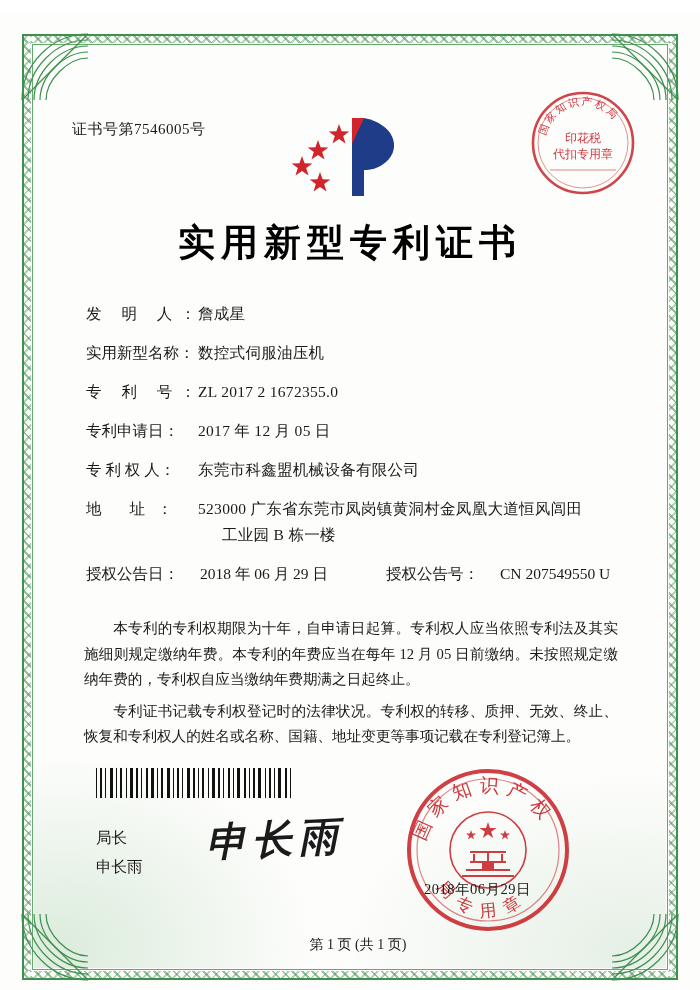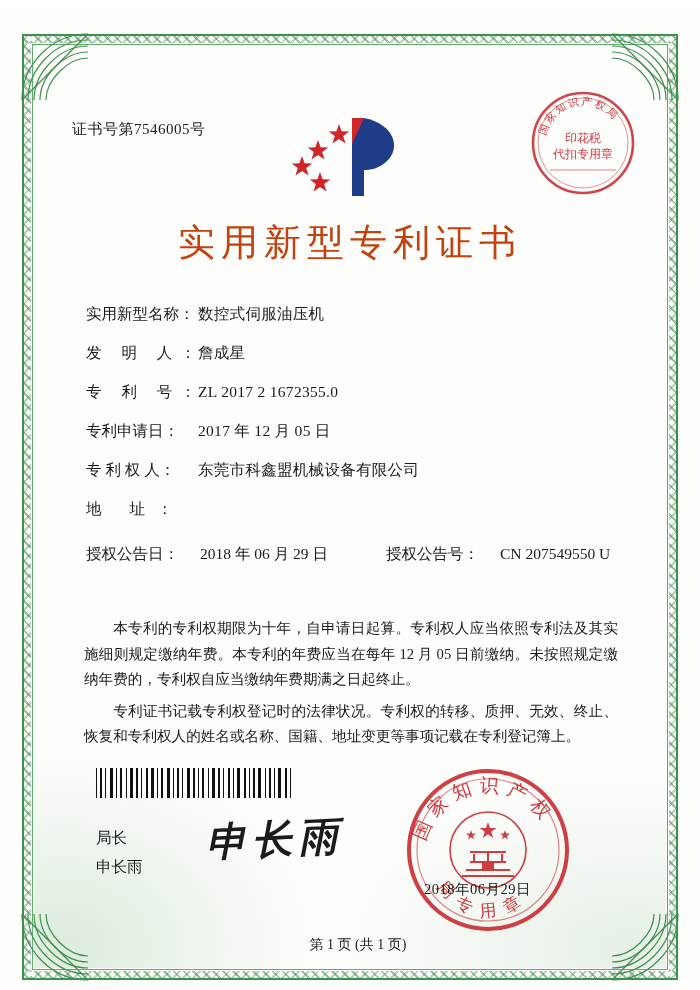--- a/index.html
+++ b/index.html
@@ -105,23 +105,23 @@
     right: 64px; top: 78px;
     width: 106px; height: 106px;
   }
 
   .title {
     position: absolute;
     left: 0; right: 0; top: 206px;
     text-align: center;
     font-size: 37px;
     letter-spacing: 6px;
-    font-weight: normal;
+    font-weight: bold;
     font-family: "Liberation Serif", "DejaVu Serif", serif;
-    color: #c2410c;
+    color: #000000;
   }
 
   
   .fields {
     position: absolute;
     left: 86px; top: 292px;
     width: 540px;
     font-size: 15.5px;
   }
   .field-row {
@@ -151,21 +151,21 @@
     align-items: baseline;
     margin-bottom: 10px;
   }
   .row-split .half {
     display: flex;
     align-items: baseline;
     gap: 15px;
   }
   .row-split .half.left { width: 300px; flex: 0 0 300px; }
   .row-split .lbl { white-space: nowrap; }
-  .row-split .val { margin-left: 6px; margin-top: 6px; }
+  .row-split .val { margin-left: 6px; }
 
   
   .paragraphs {
     position: absolute;
     left: 84px; top: 604px;
     width: 534px;
     font-size: 14.6px;
     line-height: 1.75;
     text-align: justify;
   }
@@ -328,47 +328,49 @@
         <line x1="20" y1="80" x2="86" y2="80"></line>
       </g>
     </svg>
   </div>
 
   <div class="title">实用新型专利证书</div>
 
   <div class="fields">
 
     <div class="field-row">
+      <div class="field-label sp1">发 明 人：</div>
+      <div class="field-value">詹成星</div>
+    </div>
+
+    <div class="field-row">
       <div class="field-label">实用新型名称：</div>
       <div class="field-value">数控式伺服油压机</div>
     </div>
 
     <div class="field-row">
-      <div class="field-label sp1">发 明 人：</div>
-      <div class="field-value">詹成星</div>
-    </div>
-
-    <div class="field-row">
       <div class="field-label sp1">专 利 号：</div>
       <div class="field-value">ZL 2017 2 1672355.0</div>
     </div>
 
     <div class="field-row">
       <div class="field-label">专利申请日：</div>
       <div class="field-value">2017 年 12 月 05 日</div>
     </div>
 
     <div class="field-row">
       <div class="field-label">专 利 权 人：</div>
       <div class="field-value">东莞市科鑫盟机械设备有限公司</div>
     </div>
 
     <div class="field-row">
       <div class="field-label sp2">地 址：</div>
       <div class="field-value">
+        <span>523000  广东省东莞市凤岗镇黄洞村金凤凰大道恒风闾田</span>
+        <span class="cont">工业园 B 栋一楼</span>
       </div>
     </div>
 
     <div class="row-split">
       <div class="half left">
         <span class="lbl">授权公告日：</span>
         <span class="val">2018 年 06 月 29 日</span>
       </div>
       <div class="half">
         <span class="lbl">授权公告号：</span>

